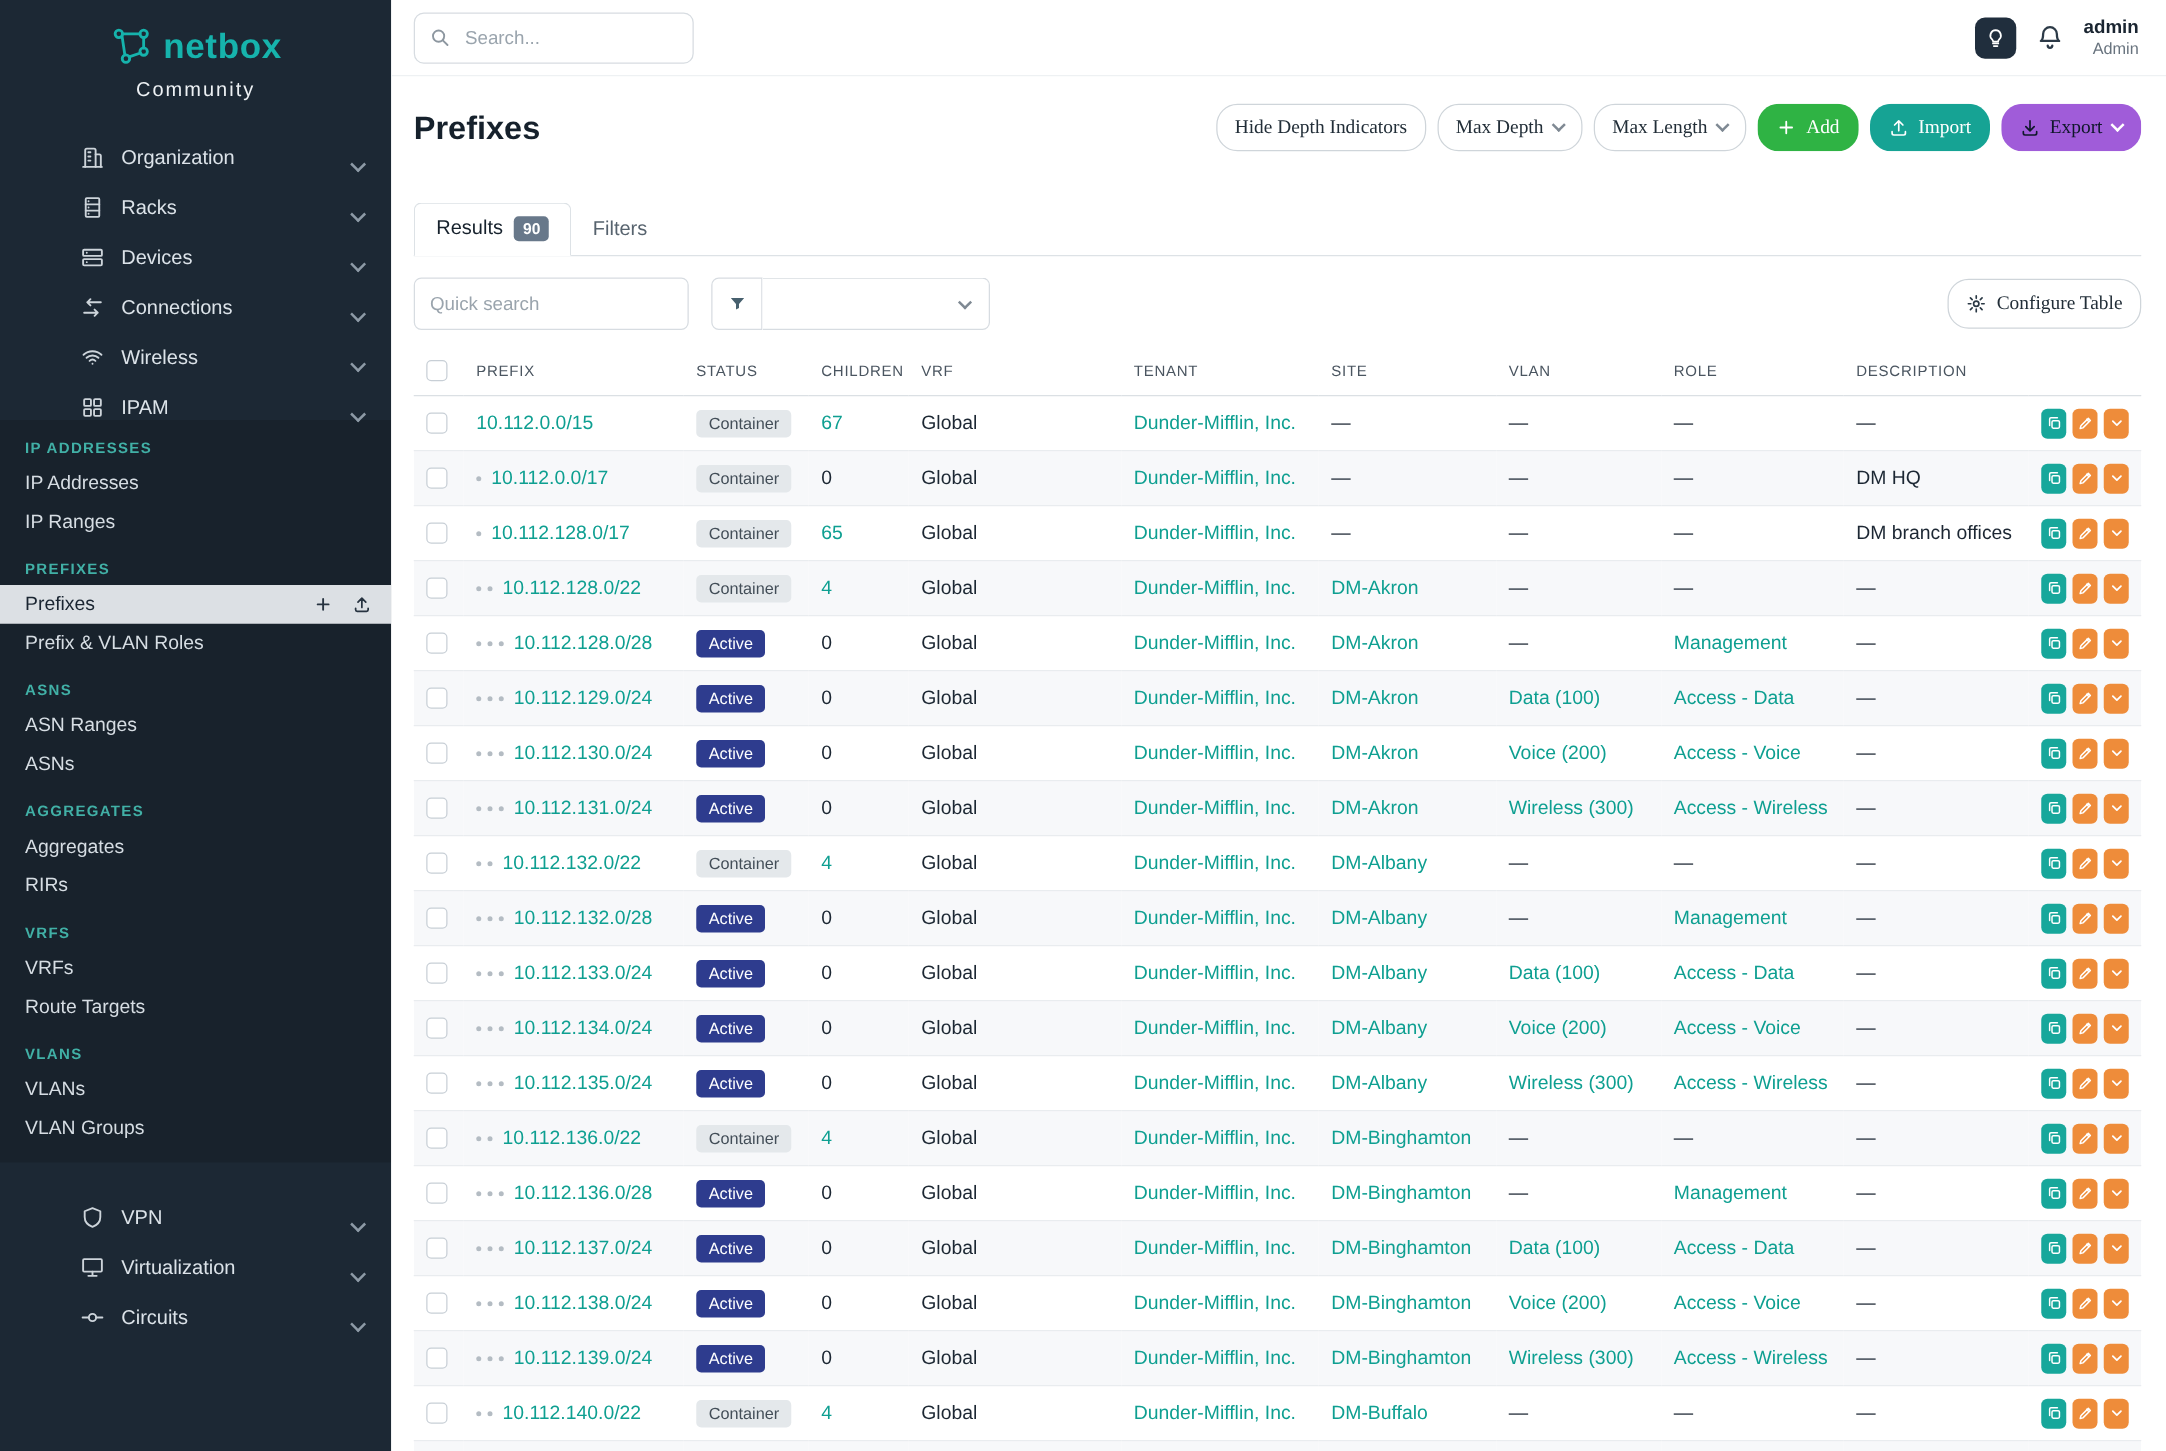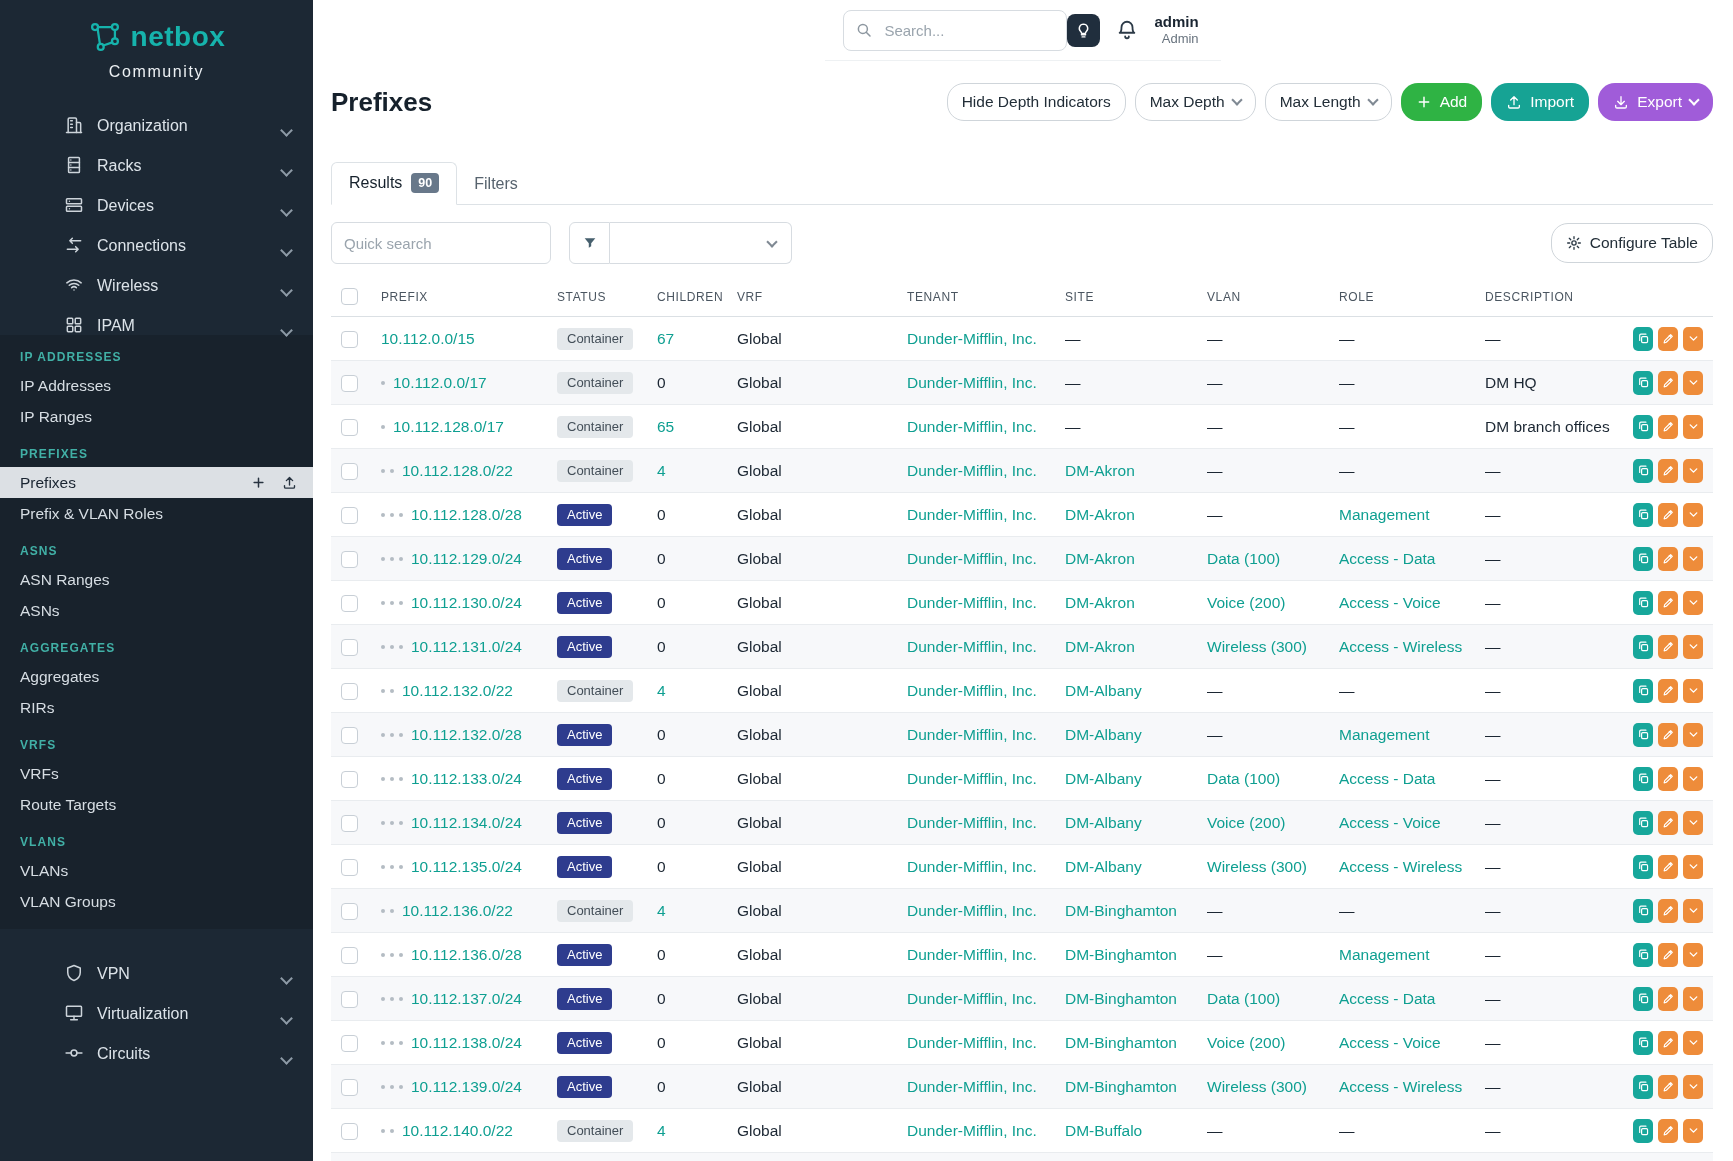--- a/index.html
+++ b/index.html
@@ -24,49 +24,49 @@
   .subpanel { background: rgba(0,0,0,.14); padding-bottom: 12px; }
   .sec-header { padding: 15px 20px 6px; font-size: 12px; font-weight: 700; letter-spacing: .09em; text-transform: uppercase; color: var(--section-teal); }
   .sub-item { height: 31px; display: flex; align-items: center; padding: 0 14px 0 20px; font-size: 15.5px; color: #d6dde3; cursor: pointer; }
   .sub-item.active { background: #dce0e4; color: #1a2531; }
   .mini-actions { margin-left: auto; display: flex; gap: 11px; }
   .mini-btn { width: 20px; height: 20px; display: flex; align-items: center; justify-content: center; color: #273340; }
   .mini-btn svg { width: 15px; height: 15px; }
   .nav-bottom { margin-top: 14px; }
 
   
-  .main { flex: 1; display: flex; flex-direction: column; min-width: 0; background: #fff; align-items: center; }
+  .main { flex: 1; display: flex; flex-direction: column; min-width: 0; background: #fff; }
   .topbar { height: 61px; flex: 0 0 61px; display: flex; align-items: center; padding: 0 22px 0 18px; border-bottom: 1px solid #eef1f3; }
   .search-wrap { position: relative; width: 224px; }
   .search-input { width: 100%; height: 41px; border: 1px solid #d7dce1; border-radius: 8px; padding: 0 12px 0 40px; font-size: 15px; color: #2a3642; outline: none; font-family: inherit; background: #fff; }
   .search-input::placeholder { color: #9aa4ad; }
   .search-icon { position: absolute; left: 12px; top: 11px; width: 18px; height: 18px; color: #8d97a0; }
   .search-icon svg { width: 18px; height: 18px; }
   .topbar-right { margin-left: auto; display: flex; align-items: center; gap: 16px; }
   .bulb-btn { width: 33px; height: 33px; border-radius: 8px; background: #202e3d; display: flex; align-items: center; justify-content: center; color: #fff; cursor: pointer; }
   .bulb-btn svg { width: 17px; height: 17px; }
   .bell { width: 22px; height: 22px; color: #2c3a47; cursor: pointer; }
   .bell svg { width: 22px; height: 22px; }
   .user-block { text-align: right; line-height: 1.25; }
   .user-name { font-size: 15px; font-weight: 700; color: #1a2531; }
   .user-role { font-size: 13px; color: #68737e; }
 
   
   .content { flex: 1; padding: 0 20px 0 18px; overflow: hidden; }
   .page-head { margin-top: 22px; display: flex; align-items: center; }
   .page-title { font-size: 26px; font-weight: 600; color: #16212c; }
   .head-controls { margin-left: auto; display: flex; gap: 9px; align-items: center; }
-  .btn { height: 38px; display: inline-flex; align-items: center; gap: 8px; padding: 0 14px; border-radius: 17px; font-size: 15.5px; cursor: pointer; border: 1px solid transparent; background: #fff; font-family: Liberation Sans, sans-serif; white-space: nowrap; }
+  .btn { height: 38px; display: inline-flex; align-items: center; gap: 8px; padding: 0 14px; border-radius: 17px; font-size: 15.5px; cursor: pointer; border: 1px solid transparent; background: #fff; font-family: Liberation Serif, serif; white-space: nowrap; }
   .btn svg { width: 16px; height: 16px; }
   .btn-outline { border-color: #cfd5da; color: #222e38; }
   .caret { width: 8px; height: 8px; border-right: 2px solid #7f8993; border-bottom: 2px solid #7f8993; transform: rotate(45deg); margin-top: -4px; }
   .caret-white { border-color: #fff; }
   .btn-green { background: var(--green); color: #fff; }
   .btn-teal { background: var(--import-teal); color: #fff; }
-  .btn-purple { background: var(--export-purple); color: #ffffff; }
+  .btn-purple { background: var(--export-purple); color: #0f172a; }
 
   .tabs { margin-top: 22px; display: flex; border-bottom: 1px solid #dde2e6; align-items: flex-end; }
   .tab { padding: 10px 17px 11px; font-size: 16px; color: #57636e; cursor: pointer; display: flex; align-items: center; gap: 9px; margin-top: 19px; }
   .tab.active { color: #16212c; border: 1px solid #dde2e6; border-bottom: 1px solid #fff; border-radius: 6px 6px 0 0; margin-bottom: -1px; background: #fff; }
   .count-badge { background: #68788a; color: #fff; font-size: 12.5px; font-weight: 600; padding: 3px 7px; border-radius: 4px; }
 
   .filter-row { margin-top: 17px; display: flex; align-items: center; }
   .quick-search { width: 220px; height: 42px; border: 1px solid #d7dce1; border-radius: 6px; padding: 0 12px; font-size: 15px; font-family: inherit; color: #2a3642; outline: none; }
   .quick-search::placeholder { color: #9aa4ad; }
   .filter-group { margin-left: 18px; display: flex; }

